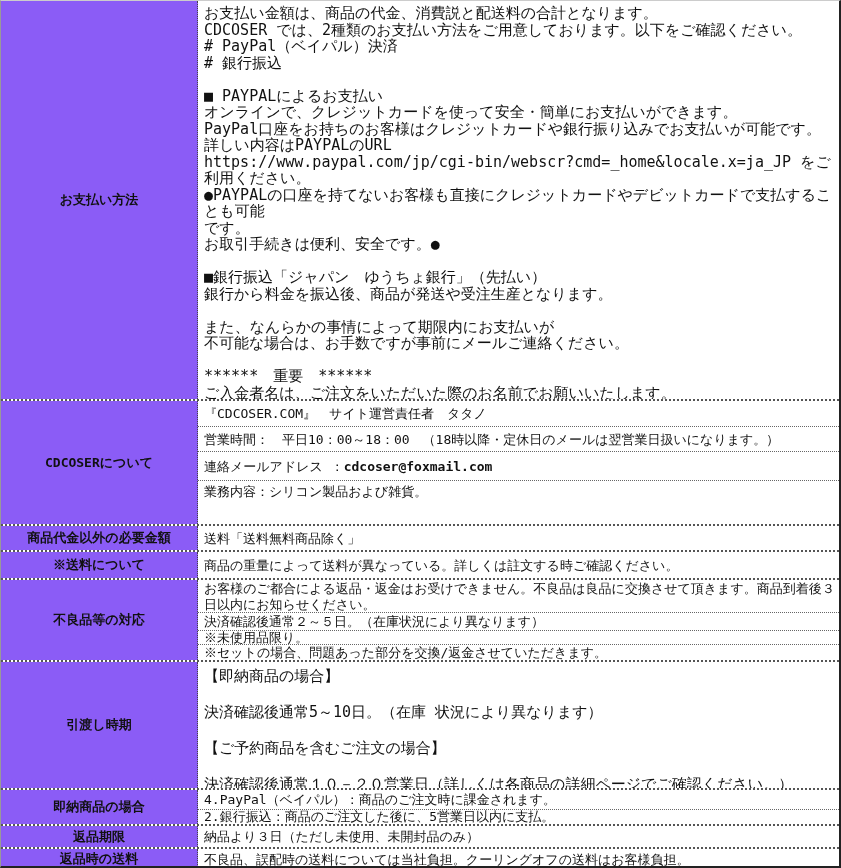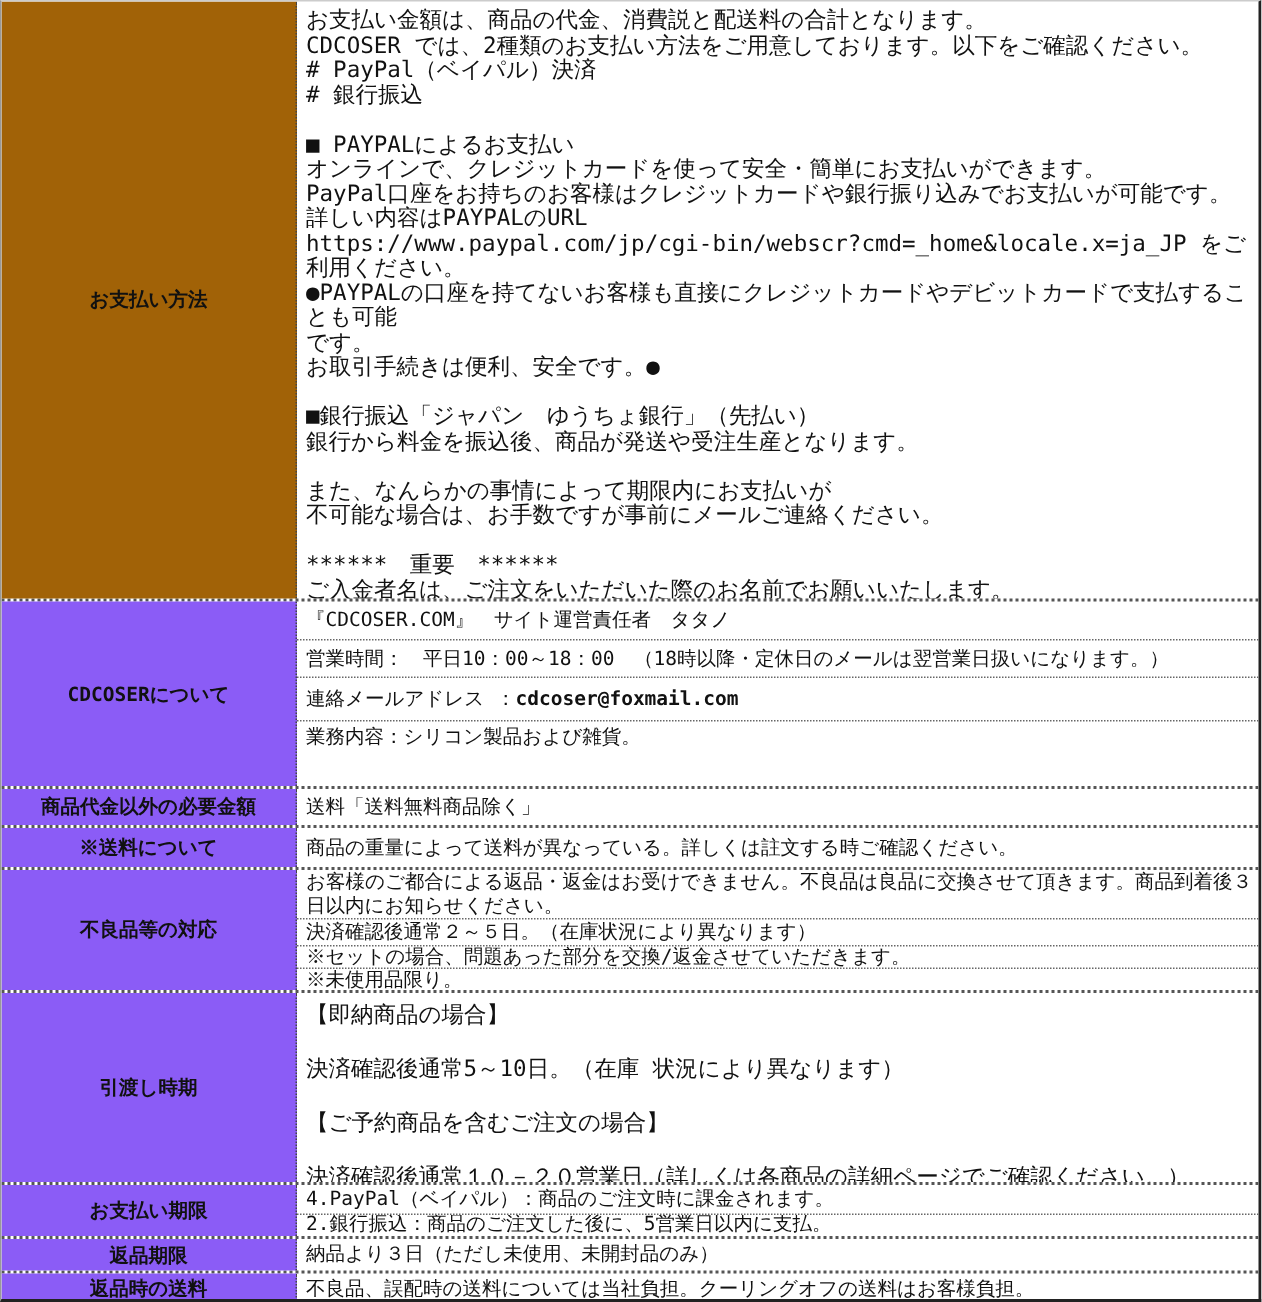--- a/index.html
+++ b/index.html
@@ -12,21 +12,21 @@
     background:#fff;
   }
   .sec{display:flex;width:100%;}
   .sec + .sec{border-top:2px dotted #555;}
   .lab{
     flex:0 0 197px;background:#8b5cf6;
     display:flex;align-items:center;justify-content:center;
     font-weight:bold;font-size:13px;text-align:center;
     border-right:1px dotted #444;padding:0 4px;
   }
-  .lab-white{background:#a16207;text-align:right;}
+  .lab-white{background:#8b5cf6;text-align:right;}
   .content{flex:1 1 auto;display:flex;flex-direction:column;min-width:0;}
   .block{
     white-space:pre-line;font-size:15px;line-height:16.5px;
     padding:4px 2px 0 6px;overflow:hidden;
   }
   .s6 .block{line-height:18px;padding-top:5px;}
   .subrow{
     display:flex;align-items:center;
     font-size:13px;line-height:15px;padding:0 2px 0 6px;overflow:hidden;
   }
@@ -104,40 +104,40 @@
     <div class="content">
       <div class="subrow" style="height:100%">商品の重量によって送料が異なっている。詳しくは註文する時ご確認ください。</div>
     </div>
   </div>
 
   <div class="sec s5">
     <div class="lab">不良品等の対応</div>
     <div class="content">
       <div class="subrow wrap2" style="height:33px">お客様のご都合による返品・返金はお受けできません。不良品は良品に交換させて頂きます。商品到着後３日以内にお知らせください。</div>
       <div class="subrow" style="height:18px">決済確認後通常２～５日。（在庫状況により異なります）</div>
+      <div class="subrow" style="height:15px">※未使用品限り。</div>
       <div class="subrow" style="height:16px">※セットの場合、問題あった部分を交換/返金させていただきます。</div>
-      <div class="subrow" style="height:15px">※未使用品限り。</div>
     </div>
   </div>
 
   <div class="sec s6">
     <div class="lab">引渡し時期</div>
     <div class="content">
       <div class="block">【即納商品の場合】
 
 決済確認後通常5～10日。（在庫 状況により異なります）
 
 【ご予約商品を含むご注文の場合】
 
 決済確認後通常１０－２０営業日（詳しくは各商品の詳細ページでご確認ください。）</div>
     </div>
   </div>
 
   <div class="sec s7">
-    <div class="lab">お支払い期限</div>
+    <div class="lab">即納商品の場合</div>
     <div class="content">
       <div class="subrow" style="height:20px">4.PayPal（ベイパル）：商品のご注文時に課金されます。</div>
       <div class="subrow" style="height:16px">2.銀行振込：商品のご注文した後に、5営業日以内に支払。</div>
     </div>
   </div>
 
   <div class="sec s8">
     <div class="lab">返品期限</div>
     <div class="content">
       <div class="subrow" style="height:100%">納品より３日（ただし未使用、未開封品のみ）</div>

